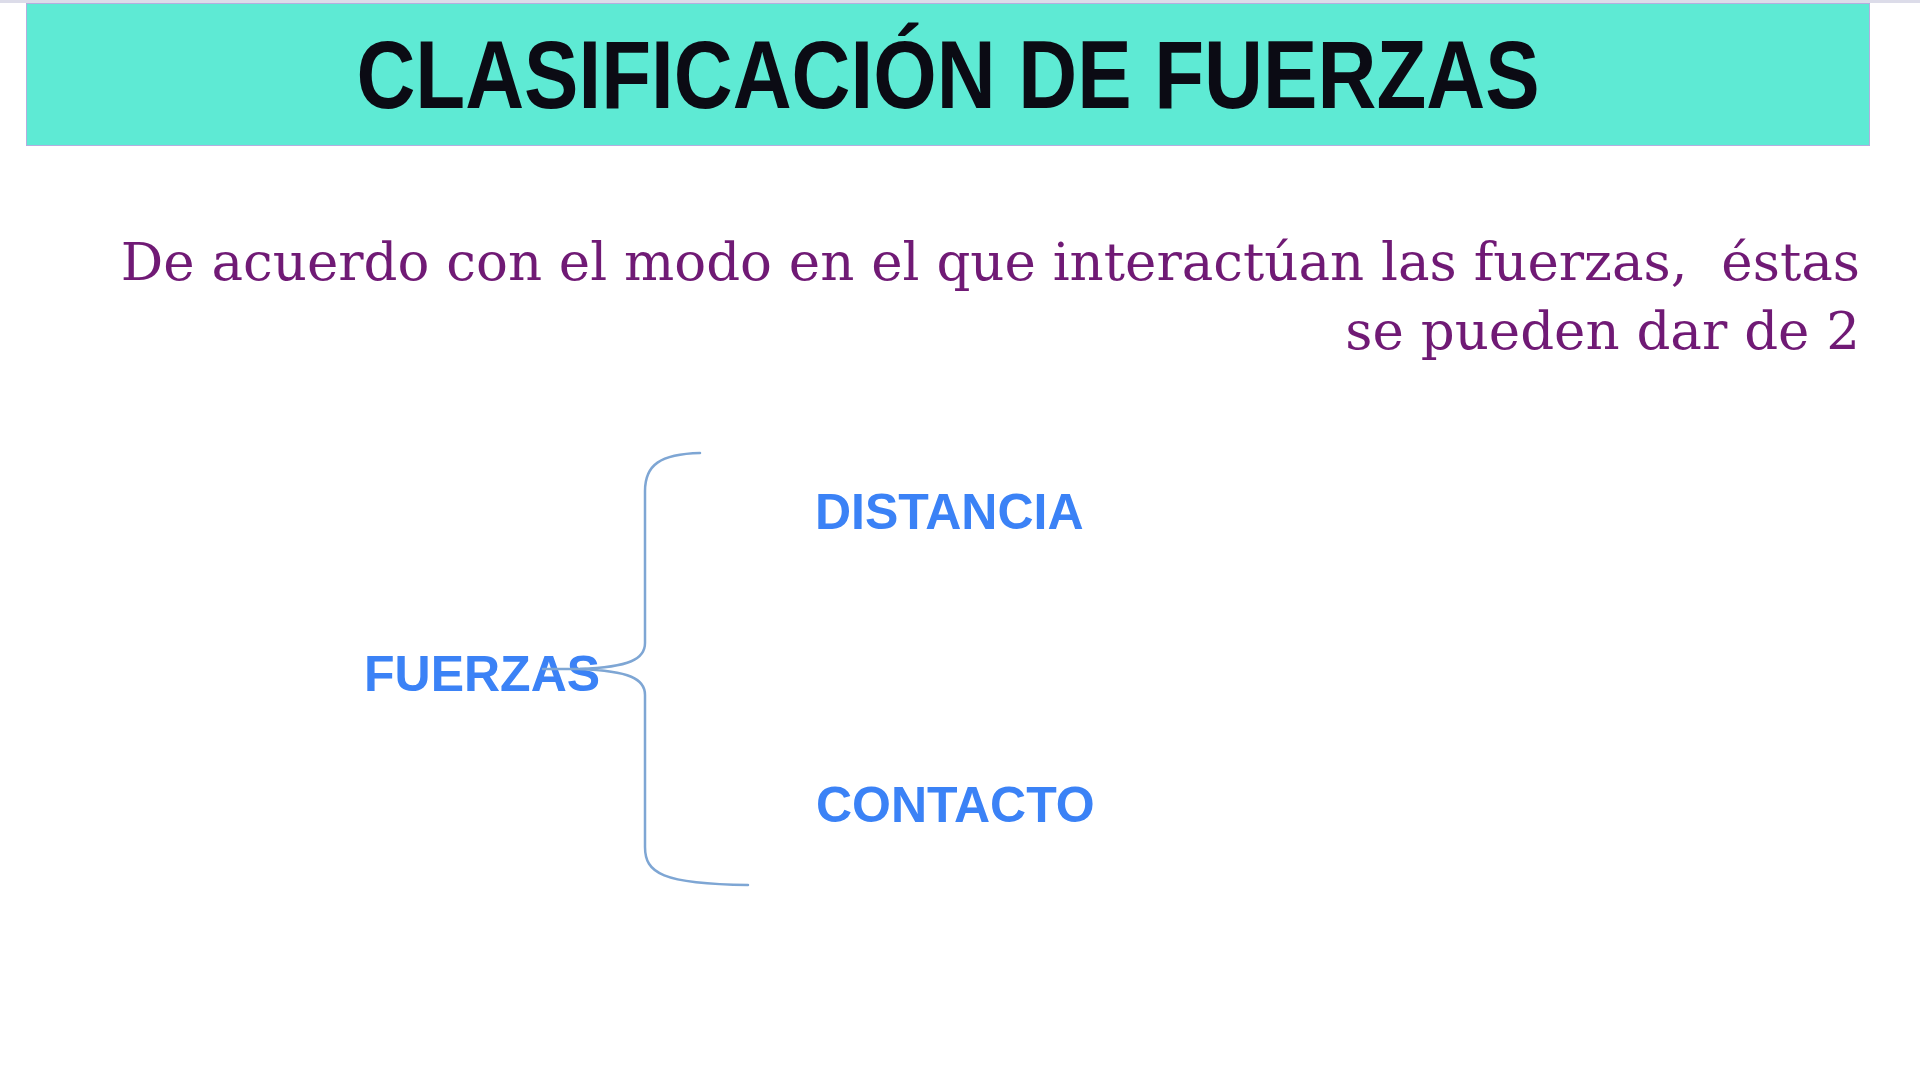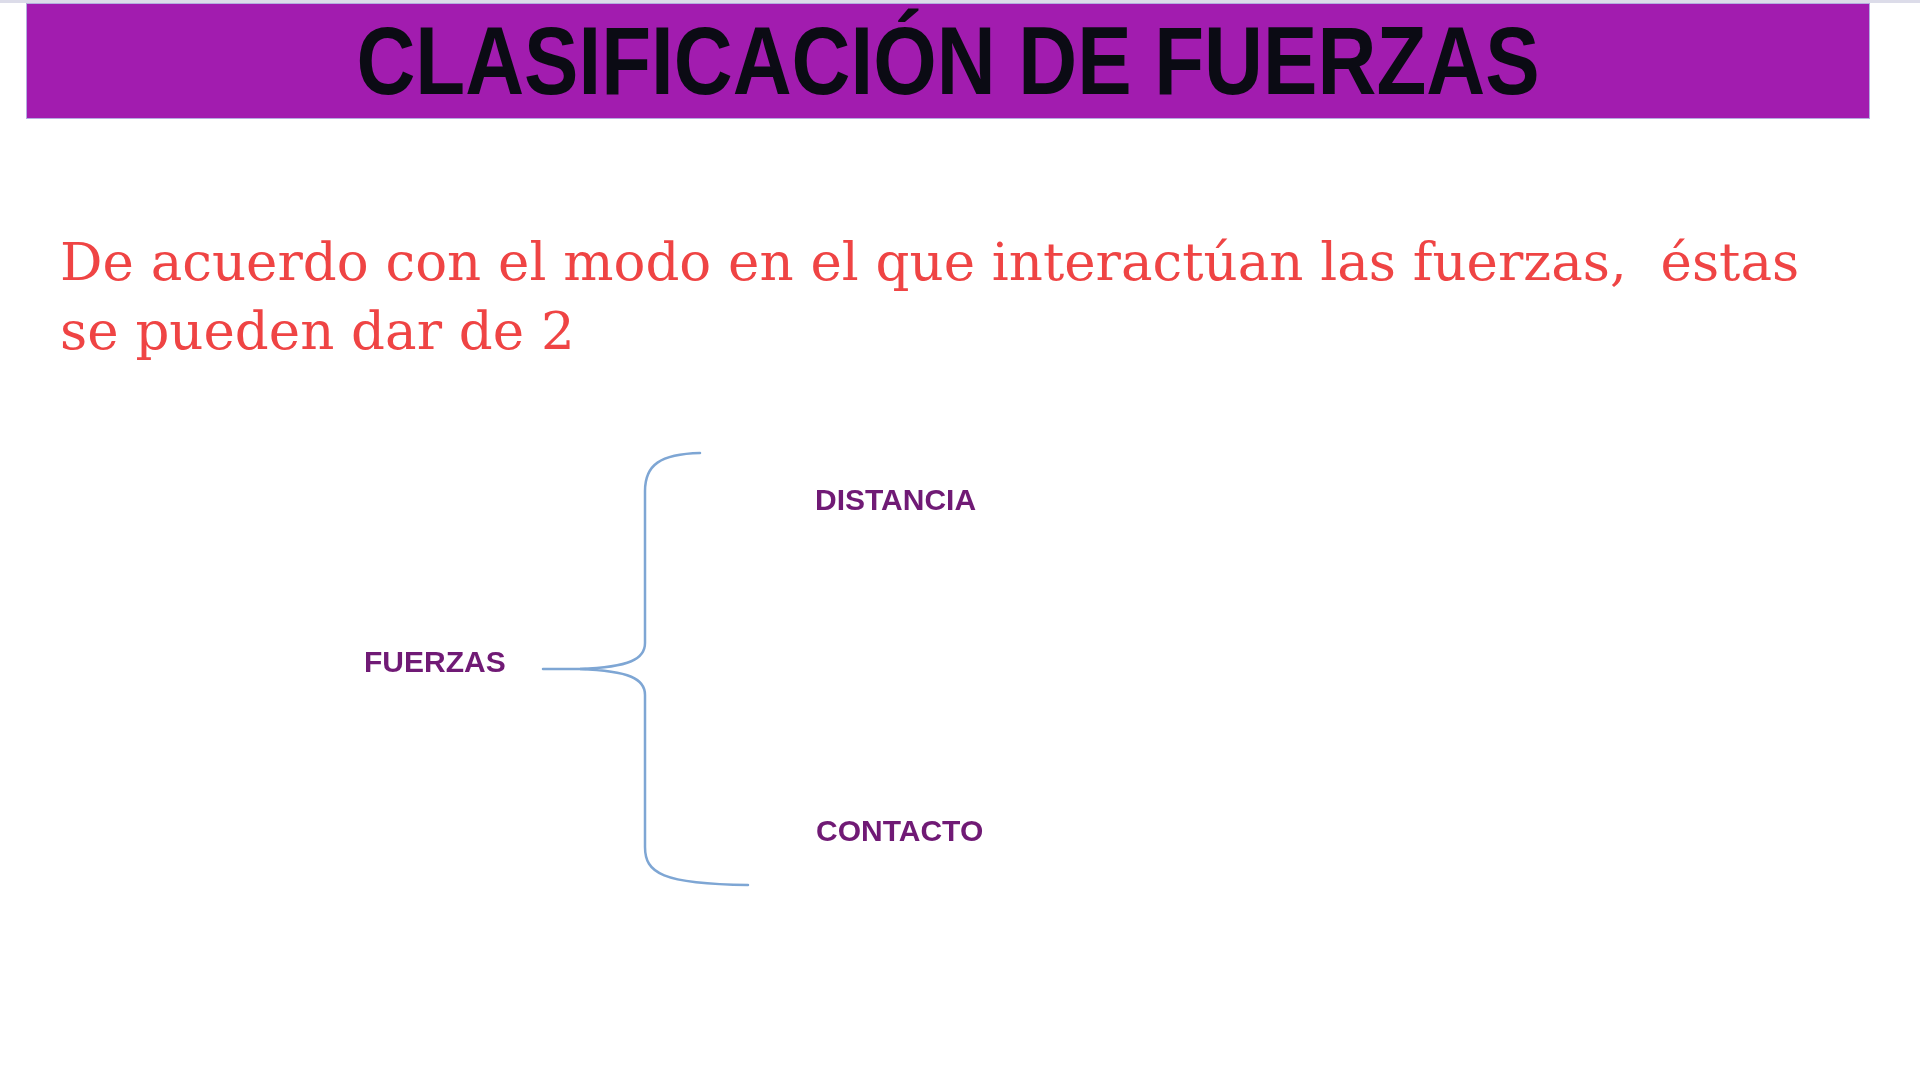--- a/index.html
+++ b/index.html
@@ -12,65 +12,65 @@
   }
   .top-strip {
     position: absolute;
     left: 0; top: 0;
     width: 1920px; height: 3px;
     background: #dcdce9;
   }
   .title-banner {
     position: absolute;
     left: 26px; top: 3px;
-    width: 1844px; height: 116px;
-    background: #a21caf;
+    width: 1844px; height: 143px;
+    background: #5eead4;
     border: 1px solid #b4aee0;
     display: flex;
     align-items: center;
     justify-content: center;
   }
   .title-text {
     display: inline-block;
     font-family: "Liberation Sans", sans-serif;
     font-weight: 800;
     font-size: 96px;
     letter-spacing: 0px;
     color: #0b0b14;
     transform: scaleX(0.85);
     transform-origin: center;
     white-space: nowrap;
   }
   .intro-block {
     position: absolute;
     left: 60px; top: 228px;
     width: 1800px;
-    text-align: left;
+    text-align: right;
     font-family: "DejaVu Serif", serif;
     font-size: 53px;
     line-height: 1.3;
-    color: #ef4444;
+    color: #701a75;
   }
   .intro-line { white-space: pre-wrap; }
   .diagram {
     position: absolute;
     left: 0; top: 0;
     width: 1920px; height: 1080px;
   }
   .node-label {
     position: absolute;
     font-family: "Liberation Sans", sans-serif;
     font-weight: 600;
-    font-size: 30px;
-    color: #701a75;
+    font-size: 50px;
+    color: #3b82f6;
     white-space: nowrap;
   }
   .fuerzas-label   { left: 356px; top: 645px; margin-left: 8px; }
   .distancia-label { left: 815px; top: 483px; }
-  .contacto-label  { left: 816px; top: 776px; margin-top: 38px; }
+  .contacto-label  { left: 816px; top: 776px; }
   .brace-svg {
     position: absolute;
     left: 530px; top: 445px;
     width: 230px; height: 450px;
   }
 </style>
 </head>
 <body>
 
 <div class="top-strip"></div>

